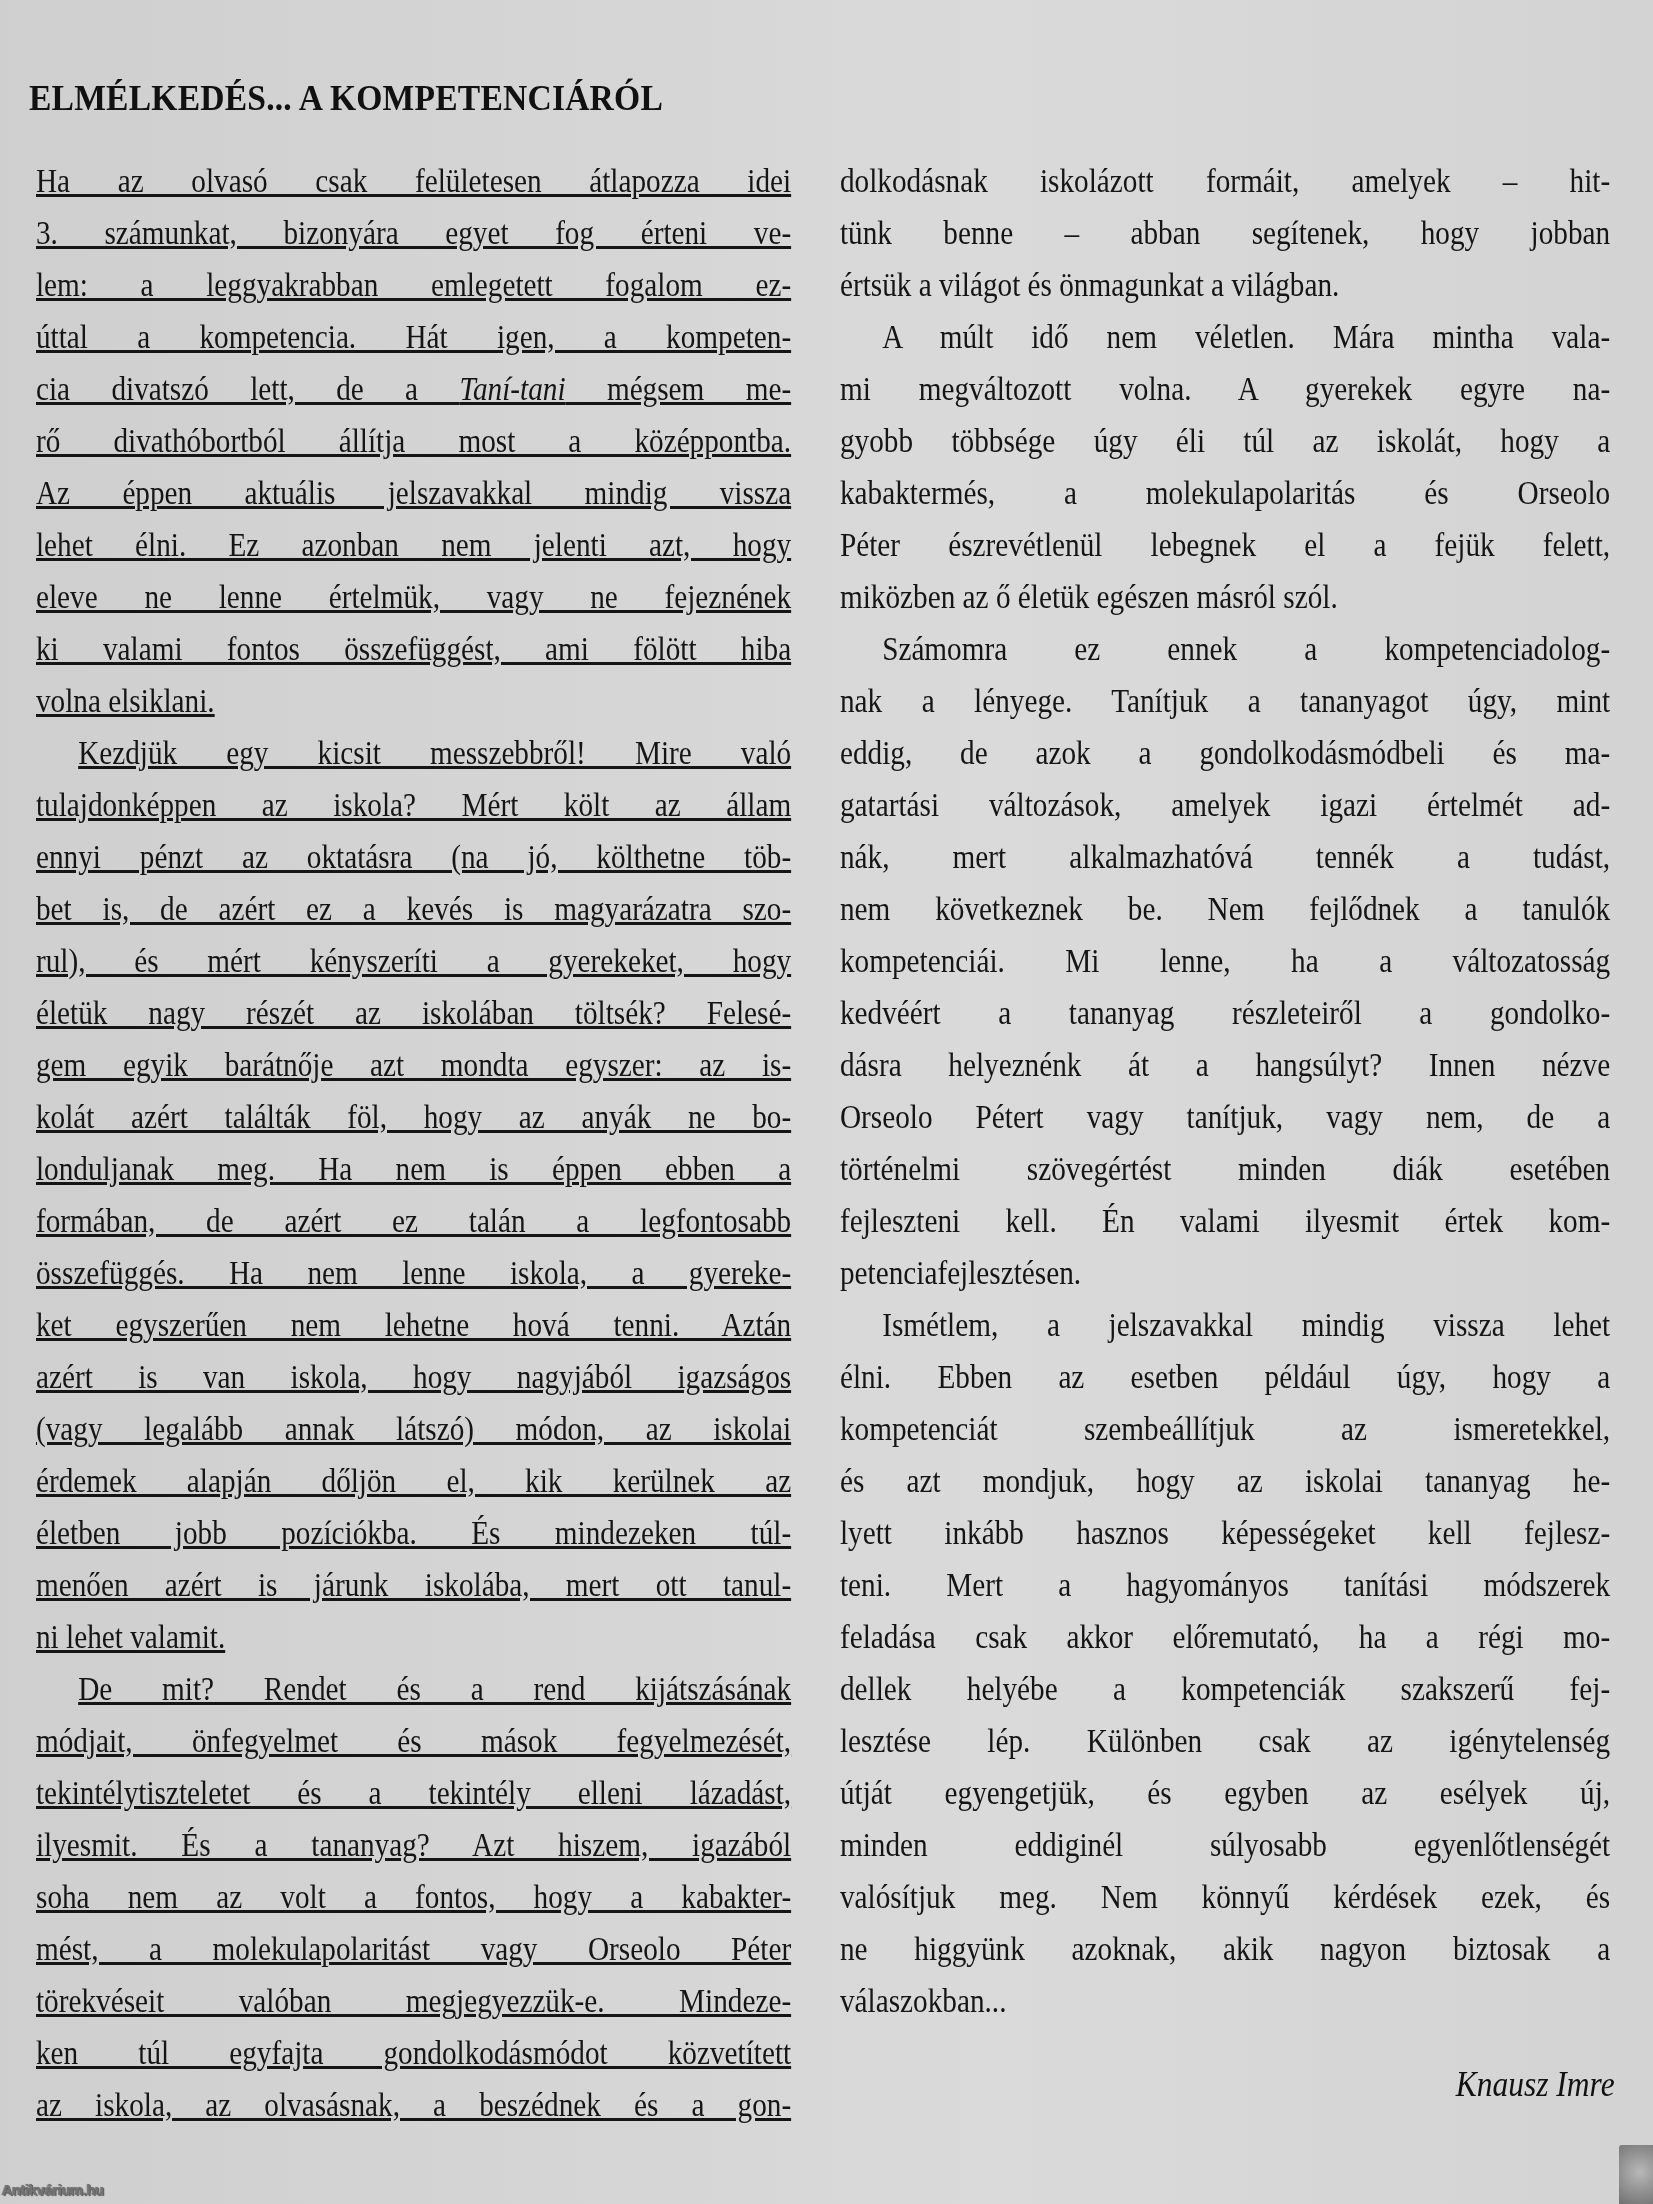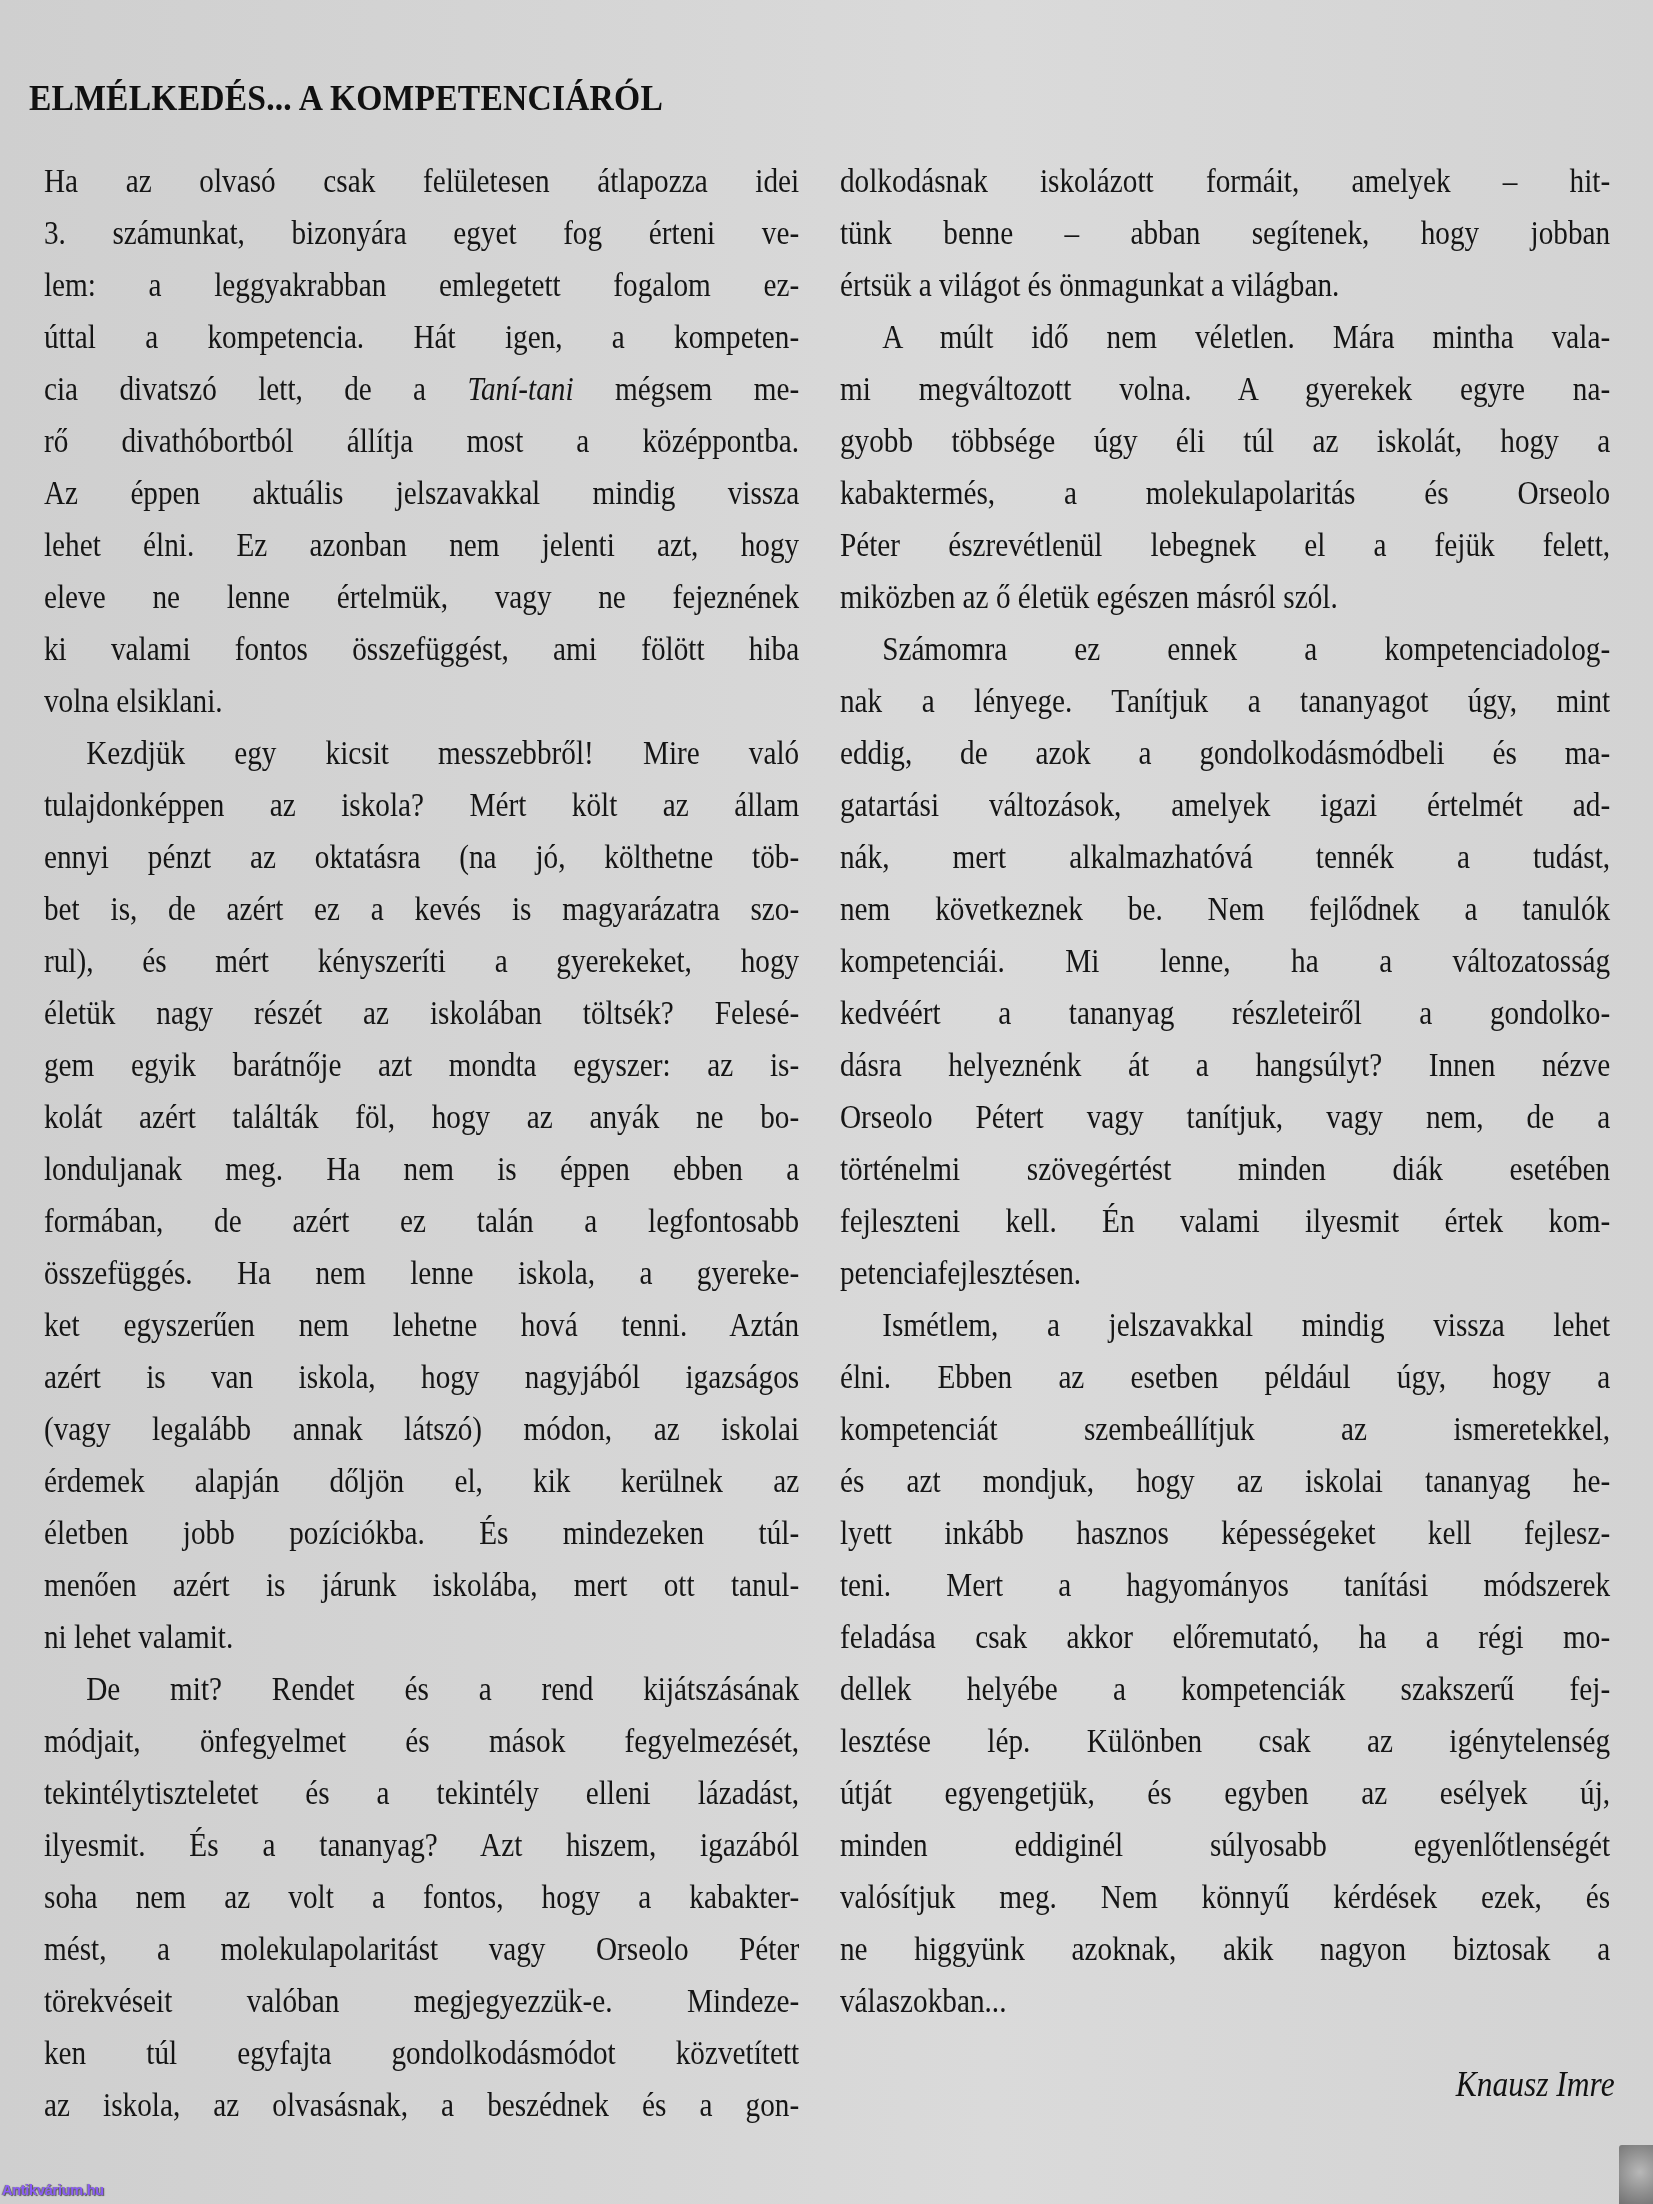--- a/index.html
+++ b/index.html
@@ -15,40 +15,40 @@
     position: absolute; left: 29px; top: 56px;
     font-family: "Liberation Serif", serif;
     font-weight: bold; font-size: 35px; letter-spacing: 0.2px;
     color: #111; white-space: nowrap;
     transform: scaleX(0.96); transform-origin: left top;
   }
   .col {
     position: absolute; top: 155px;
     font-size: 34px; line-height: 52px;
   }
-  .col-left { left: 44px; width: 755px; }
+  .col-left { left: 36px; width: 755px; text-decoration: underline; }
   .col-right { left: 840px; width: 770px; }
   .line {
     display: block; white-space: nowrap; height: 52px;
     text-align: justify; text-align-last: justify;
     transform: scaleX(0.86); transform-origin: left center;
     width: 116.3%;
   }
   .line.last { text-align-last: left; }
   .line.indent { text-indent: 49px; }
   .line em { font-style: italic; }
   .signature {
     position: absolute; right: 39px; top: 2065px;
     font-style: italic; font-size: 35px; color: #111;
     transform: scaleX(0.9); transform-origin: right center;
   }
   .watermark {
     position: absolute; left: 1.9px; top: 2182px;
     font-family: "Liberation Sans", sans-serif; font-weight: bold;
-    font-size: 14.6px; color: #8b5cf6;
+    font-size: 14.6px; color: #737373;
     text-shadow: 1px 1px 1px #555, -1px 0 1px #777;
     letter-spacing: -0.3px;
   }
   .corner-mark {
     position: absolute; left: 1619px; top: 2145px; width: 35px; height: 60px;
     background: radial-gradient(circle at 60% 45%, #b8b8b8 0%, #8f8f8f 55%, #707070 100%);
     border-radius: 2.9px 0 0 0;
   }
 </style>
 </head>

